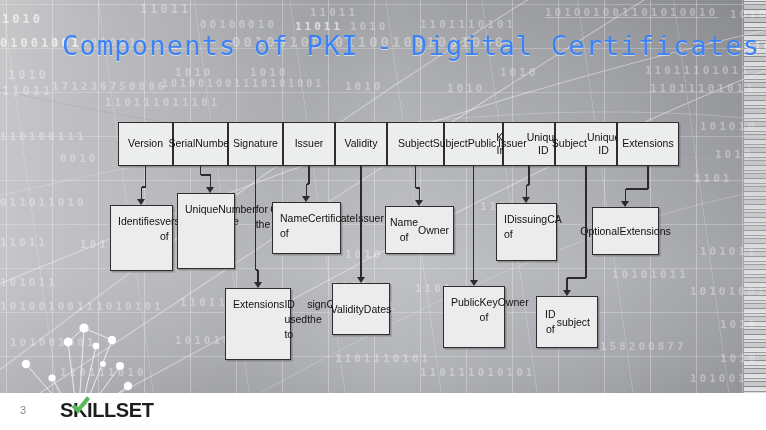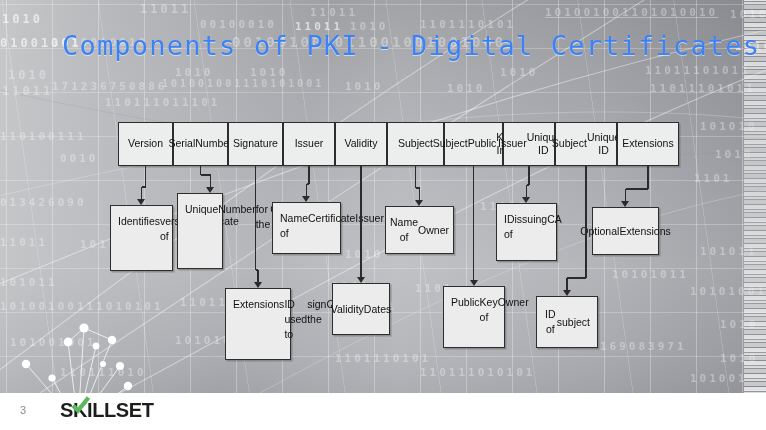--- a/index.html
+++ b/index.html
@@ -207,41 +207,41 @@
         <div class="bits dim" style="left: 162px; top: 78px; font-size: 10px;">101001001110101001</div>
         <div class="bits dim" style="left: 345px; top: 80px; font-size: 11px;">1010</div>
         <div class="bits dim" style="left: 447px; top: 82px; font-size: 11px;">1010</div>
         <div class="bits dim" style="left: 650px; top: 82px; font-size: 11px;">11011101011</div>
         <div class="bits dim" style="left: 60px; top: 96px; font-size: 11px; margin-left: 45px;">110111011101</div>
         <div class="bits dim" style="left: 0px; top: 130px; font-size: 11px;">110100111</div>
         <div class="bits dim" style="left: 60px; top: 152px; font-size: 11px;">0010</div>
         <div class="bits dim" style="left: 700px; top: 120px; font-size: 11px;">101010</div>
         <div class="bits dim" style="left: 715px; top: 148px; font-size: 11px;">1010</div>
         <div class="bits dim" style="left: 694px; top: 172px; font-size: 11px;">1101</div>
-        <div class="bits dim" style="left: 0px; top: 196px; font-size: 11px;">013426090</div>
+        <div class="bits dim" style="left: 0px; top: 196px; font-size: 11px;">011011010</div>
         <div class="bits dim" style="left: 190px; top: 200px; font-size: 11px;">1010</div>
         <div class="bits dim" style="left: 480px; top: 200px; font-size: 11px;">11011</div>
         <div class="bits dim" style="left: 300px; top: 206px; font-size: 11px;">1101</div>
         <div class="bits dim" style="left: 0px; top: 236px; font-size: 11px;">11011</div>
         <div class="bits dim" style="left: 80px; top: 238px; font-size: 11px;">1010</div>
         <div class="bits dim" style="left: 345px; top: 248px; font-size: 11px;">1010</div>
         <div class="bits dim" style="left: 510px; top: 250px; font-size: 11px;">1010</div>
         <div class="bits dim" style="left: 700px; top: 245px; font-size: 11px;">101011</div>
         <div class="bits dim" style="left: 0px; top: 276px; font-size: 11px;">101011</div>
         <div class="bits dim" style="left: 332px; top: 280px; font-size: 11px;">1101</div>
         <div class="bits dim" style="left: 415px; top: 282px; font-size: 11px;">1101</div>
         <div class="bits dim" style="left: 612px; top: 268px; font-size: 11px;">10101011</div>
         <div class="bits dim" style="left: 690px; top: 285px; font-size: 11px;">1010100101</div>
         <div class="bits dim" style="left: 0px; top: 300px; font-size: 11px;">10100100111010101</div>
         <div class="bits dim" style="left: 180px; top: 296px; font-size: 11px;">110111010</div>
         <div class="bits dim" style="left: 330px; top: 300px; font-size: 11px;">1010011</div>
         <div class="bits dim" style="left: 720px; top: 318px; font-size: 11px;">1010</div>
         <div class="bits dim" style="left: 10px; top: 336px; font-size: 11px;">101001001</div>
         <div class="bits dim" style="left: 175px; top: 334px; font-size: 11px;">101010010</div>
-        <div class="bits dim" style="left: 600px; top: 340px; font-size: 11px;">169083971</div>
+        <div class="bits dim" style="left: 600px; top: 340px; font-size: 11px;">158200877</div>
         <div class="bits dim" style="left: 335px; top: 352px; font-size: 11px;">1101110101</div>
         <div class="bits dim" style="left: 720px; top: 352px; font-size: 11px;">1010</div>
         <div class="bits dim" style="left: 60px; top: 366px; font-size: 11px;">110111010</div>
         <div class="bits dim" style="left: 420px; top: 366px; font-size: 11px;">110111010101</div>
         <div class="bits dim" style="left: 690px; top: 372px; font-size: 11px;">101001</div>
       </div>
 
     <svg id="nodes" viewBox="0 0 190 120">
       <g stroke="rgba(255,255,255,.75)" stroke-width="1">
         <line x1="78" y1="118" x2="26" y2="58"></line>
@@ -311,21 +311,21 @@
         <span>Unique ID</span>
       </div>
       <div class="box hdr" style="left: 617px; top: 122px; width: 62px; height: 44px;">
         <span>Extensions</span>
       </div>
       <div class="box lower" style="left: 110px; top: 205px; width: 63px; height: 66px;">
         <span>Identifies</span>
         <span>version of</span>
         <span>certificate</span>
       </div>
-      <div class="box lower" style="left: 177px; top: 193px; width: 46px; height: 76px;">
+      <div class="box lower" style="left: 177px; top: 193px; width: 58px; height: 76px;">
         <span>Unique</span>
         <span>Number</span>
         <span>for the</span>
         <span>Certificate</span>
       </div>
       <div class="box lower" style="left: 225px; top: 288px; width: 66px; height: 72px;">
         <span>Extensions</span>
         <span>ID used to</span>
         <span>sign the</span>
         <span>Certificate</span>

